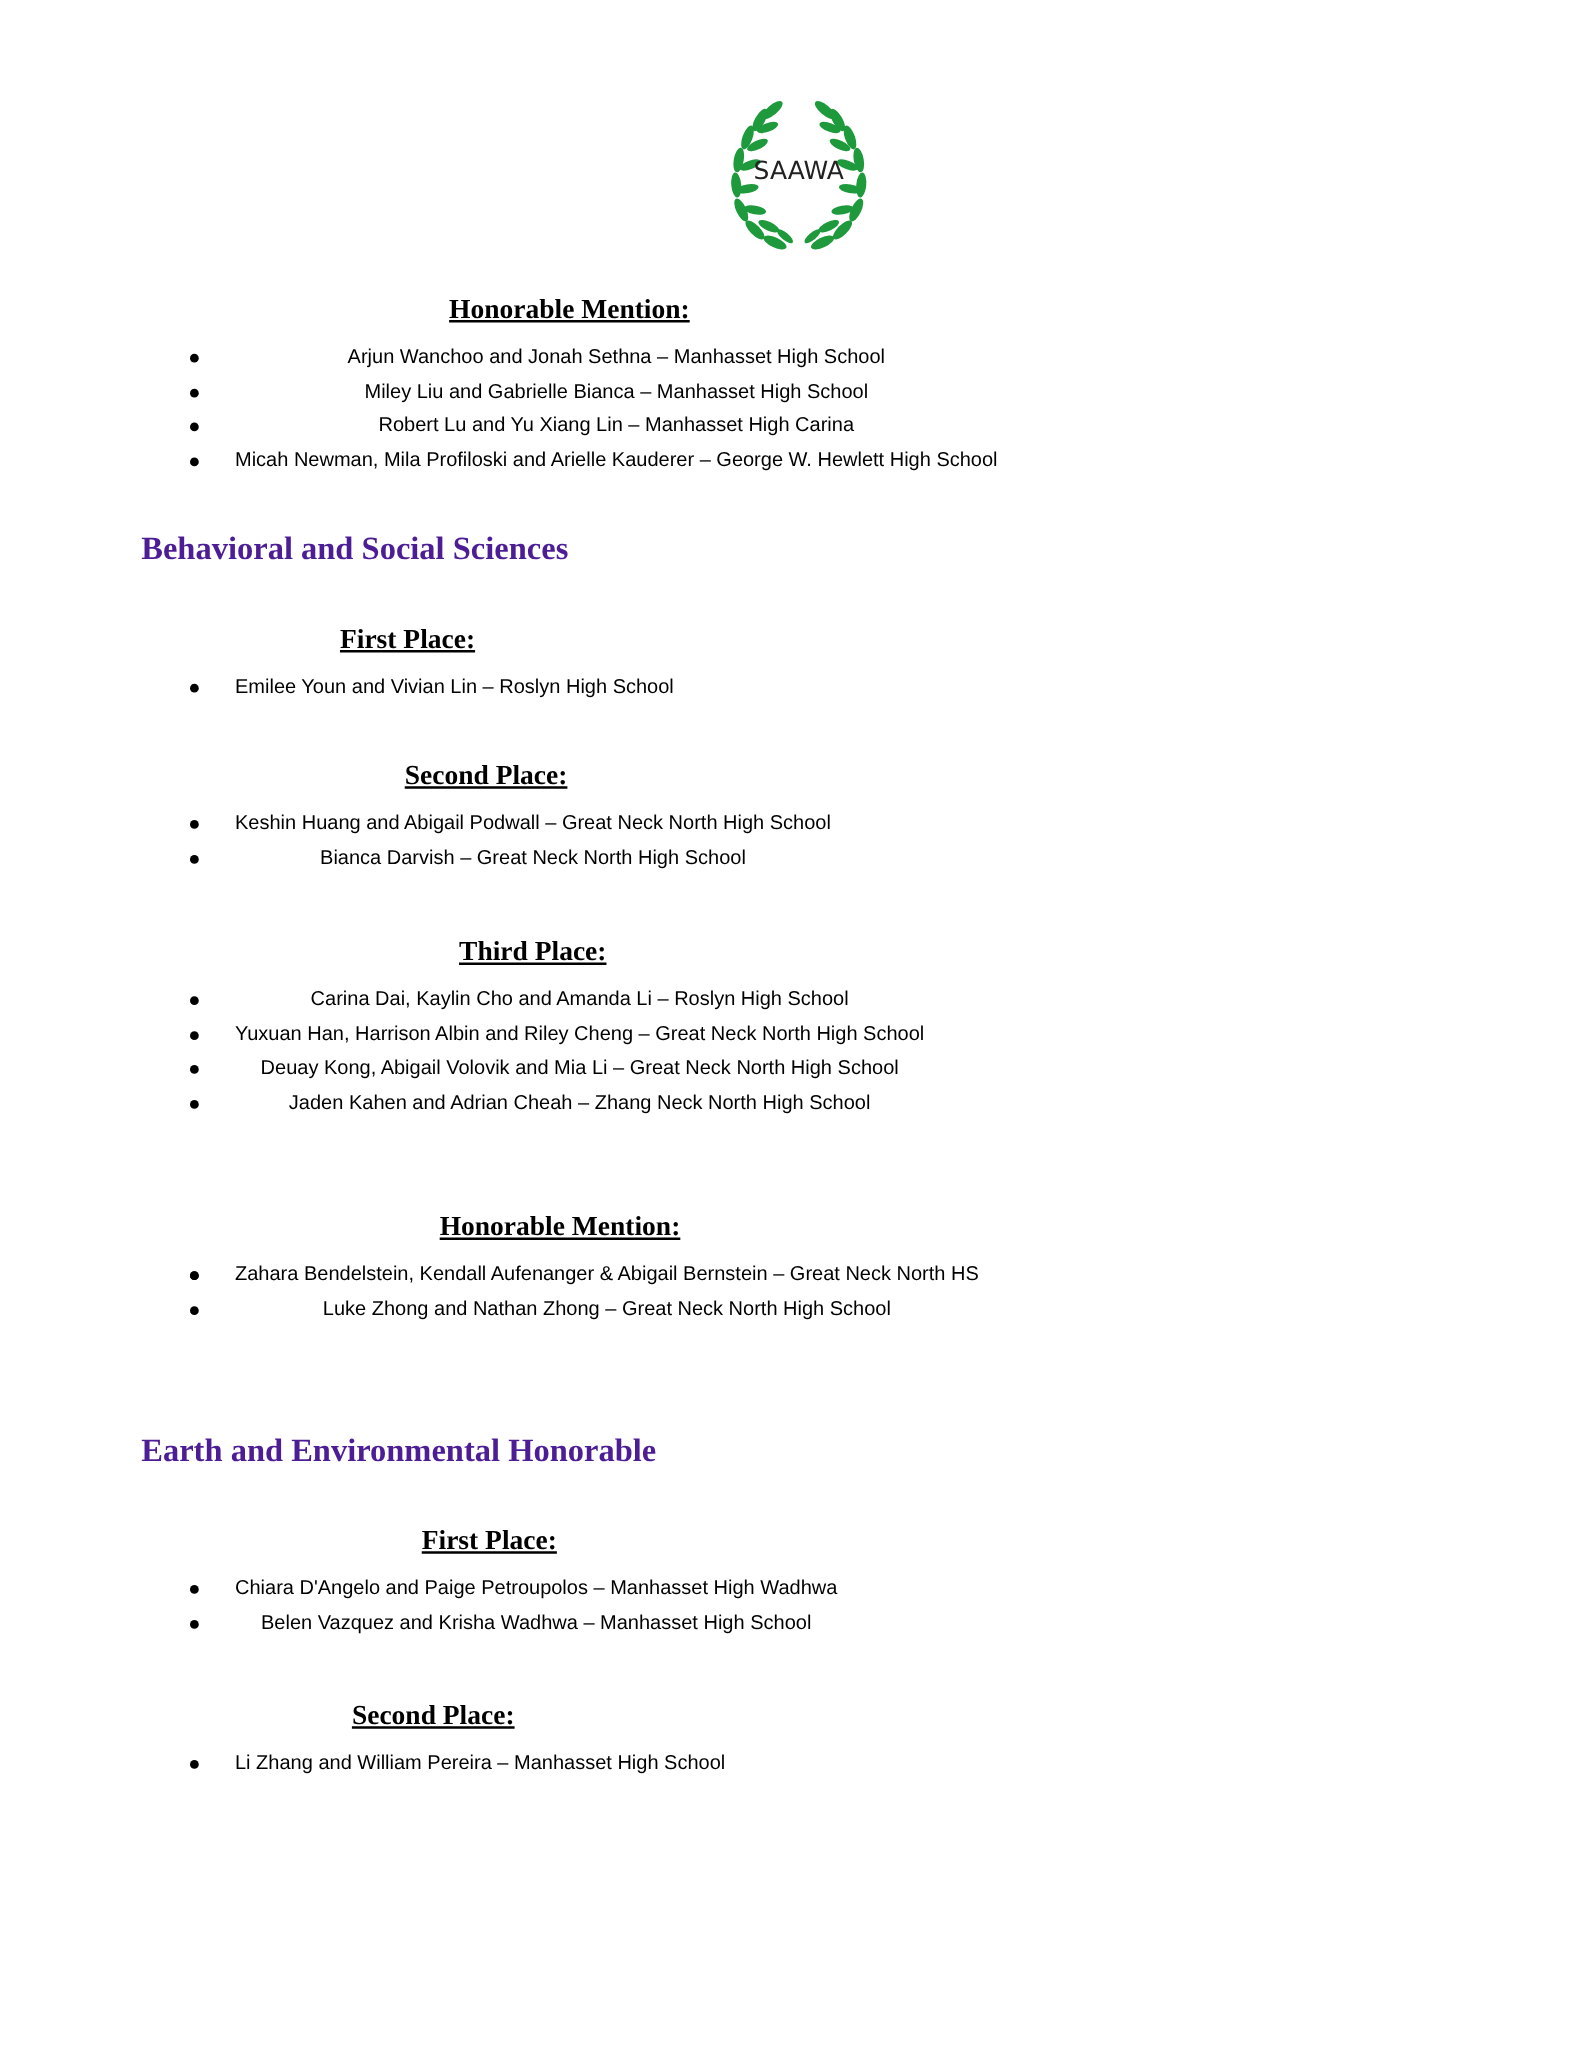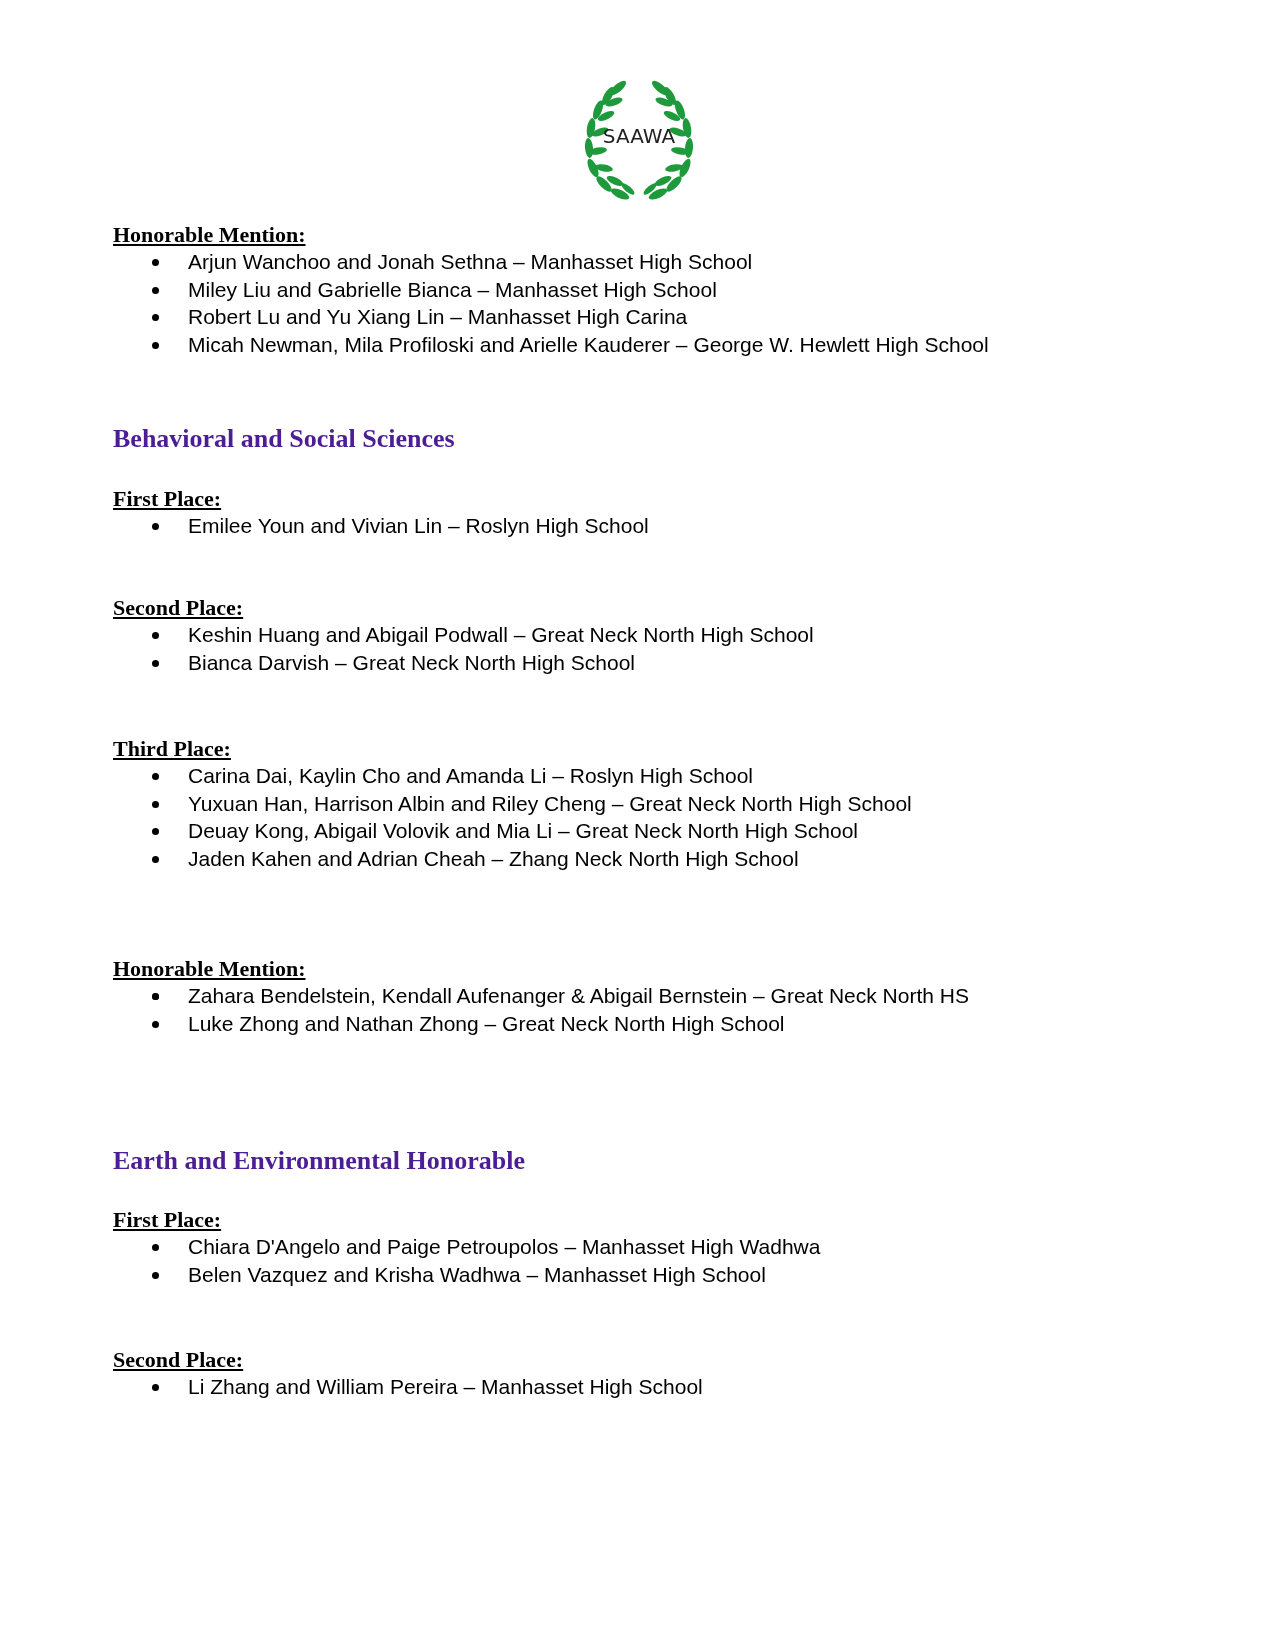--- a/index.html
+++ b/index.html
@@ -1,45 +1,45 @@
 <!DOCTYPE html>
 <html><head>
   <meta charset="utf-8">
   <style>
     html, body { margin: 0; padding: 0; background: #ffffff; }
     body { width: 1275px; height: 1650px; position: relative; overflow: hidden; }
-    .page { position: absolute; left: 0; top: 0; width: 1119px; height: 1650px; }
+    .page { position: absolute; left: 0; top: 0; width: 1119px; height: 1650px; text-align: center; }
     .logo { position: absolute; left: 578px; top: 76px; width: 122px; height: 130px; }
     .block { position: absolute; left: 113px; }
     .section-title {
       font-family: "Liberation Serif", serif;
       font-weight: bold;
       font-size: 26px;
       color: #4c1d95;
       margin: 0;
       line-height: 30px;
       white-space: nowrap;
     }
     .place-heading {
       font-family: "Liberation Serif", serif;
       font-weight: bold;
       font-size: 22px;
       color: #000;
       text-decoration: underline;
       text-decoration-thickness: 2px;
       text-underline-offset: 2px;
-      margin: 0;
+      margin: 12px;
       line-height: 26px;
       white-space: nowrap;
     }
     ul.entries { list-style: none; margin: 0; padding: 0; }
     ul.entries li {
       position: relative;
       font-family: "Liberation Sans", sans-serif;
-      font-size: 21px;
+      font-size: 16px;
       color: #000;
       line-height: 27.6px;
       padding-left: 75px;
       white-space: nowrap;
     }
     ul.entries li .bullet {
       position: absolute;
       left: 39px;
       top: 11px;
       width: 7px;

